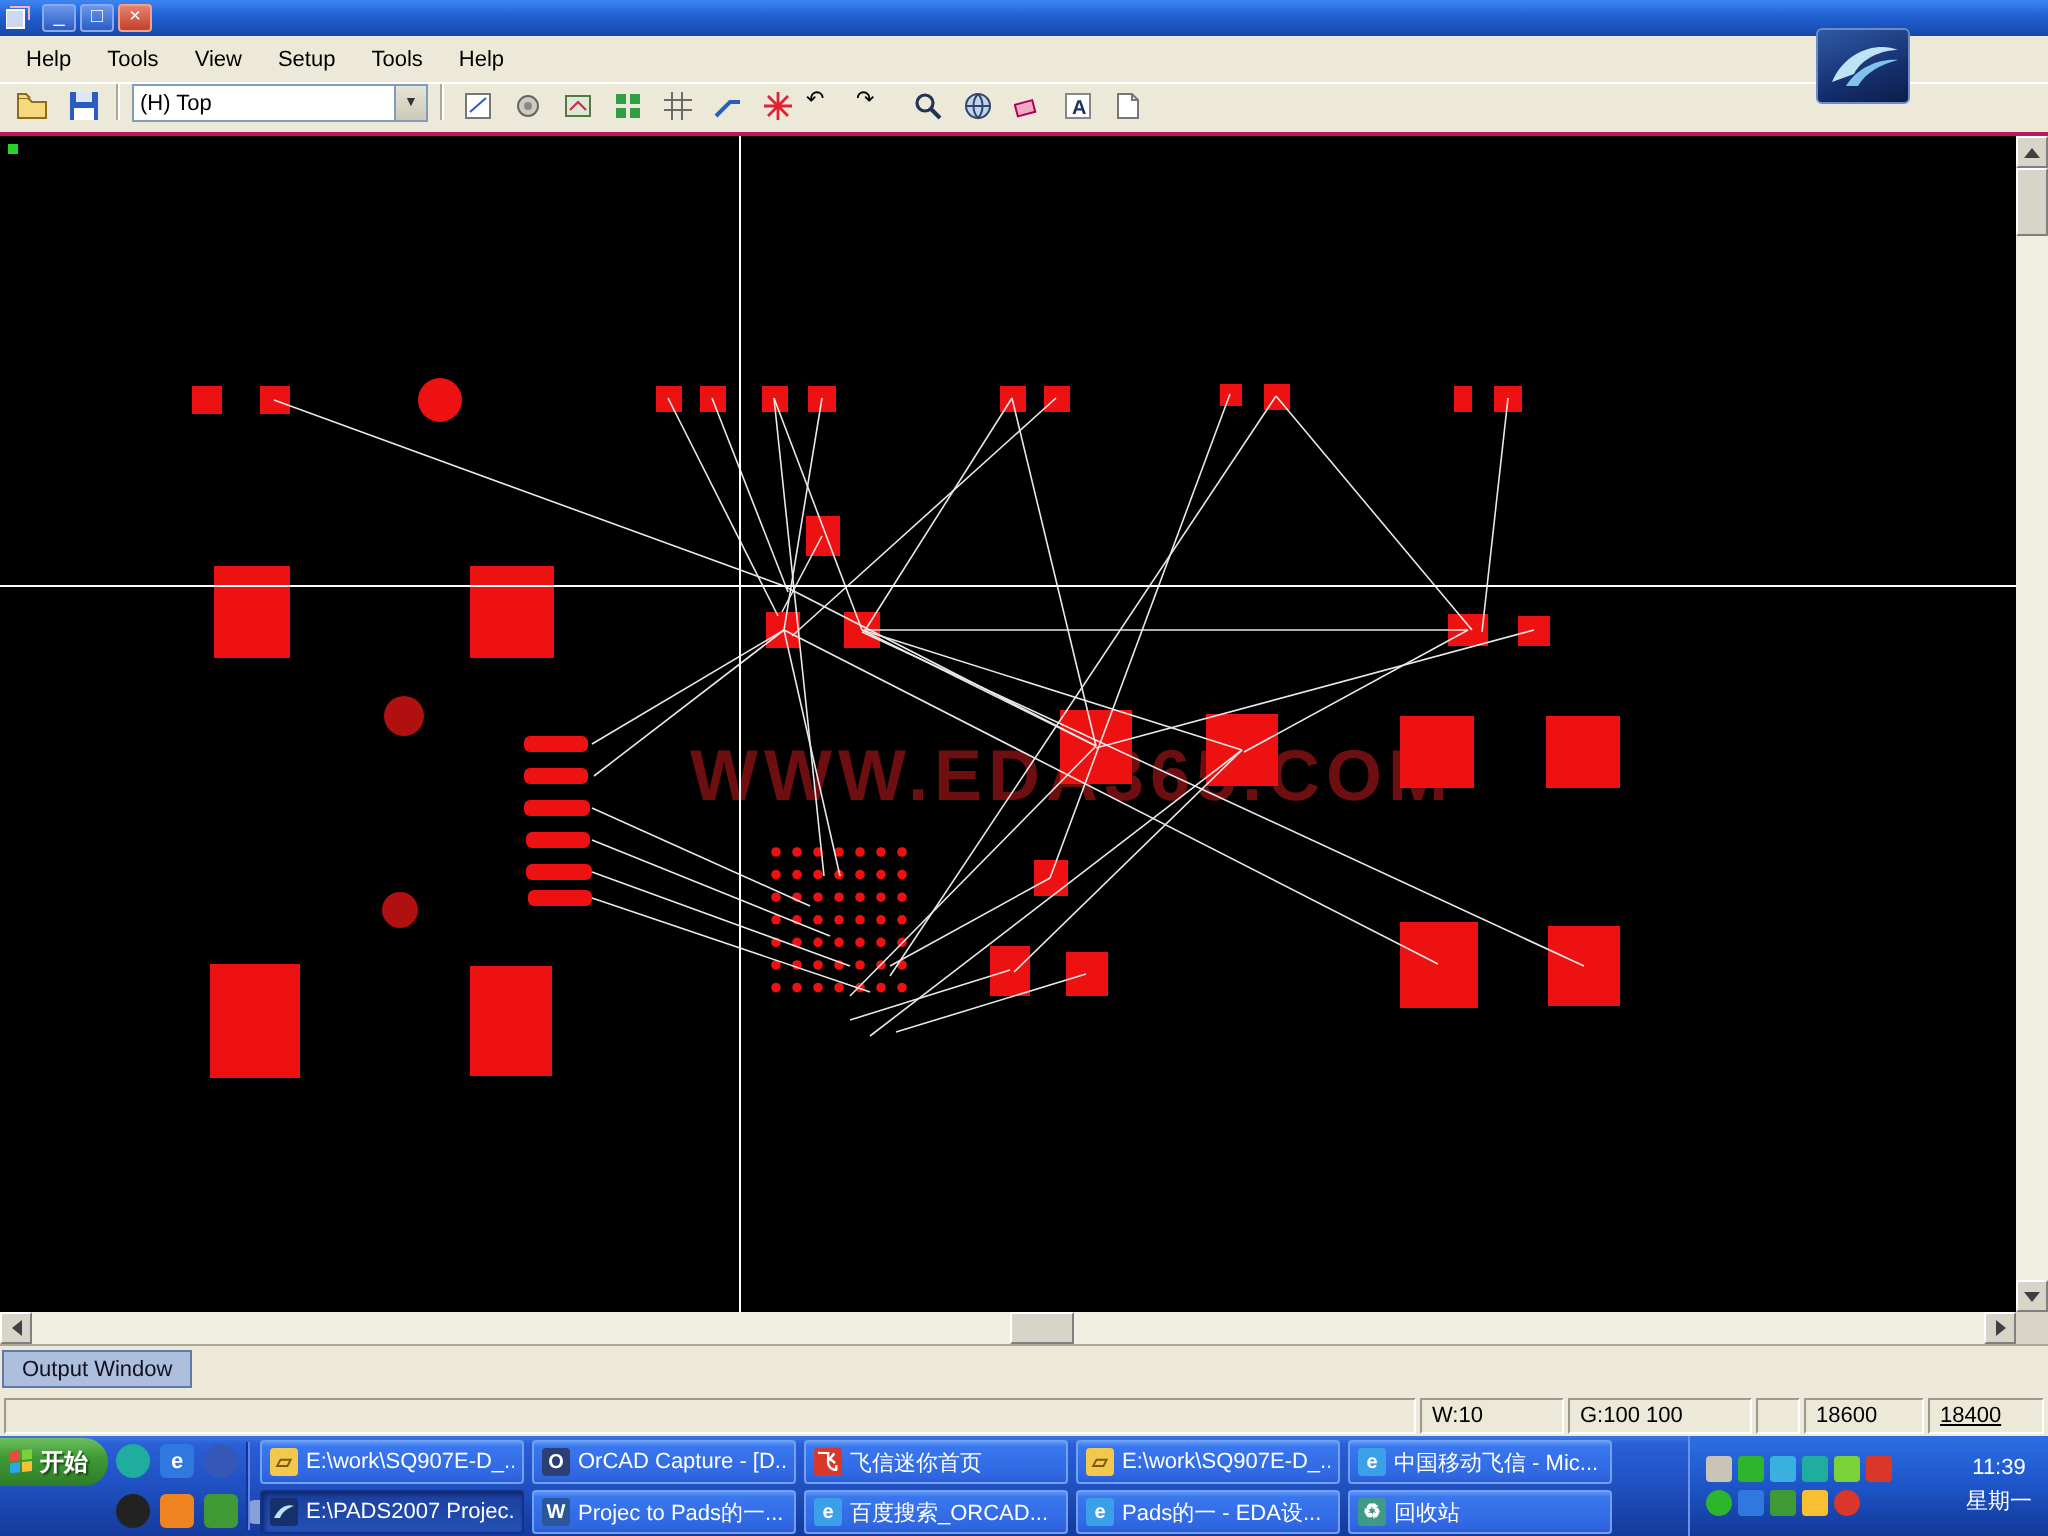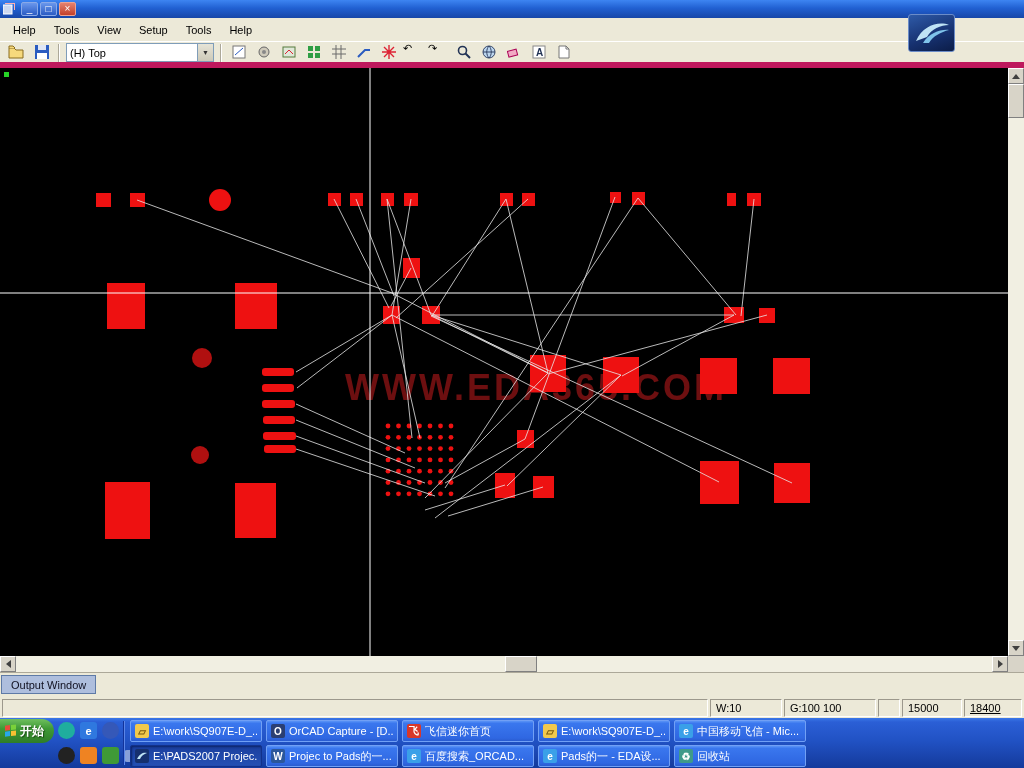--- a/index.html
+++ b/index.html
@@ -17,21 +17,21 @@
     background:linear-gradient(180deg,#6a97ec,#2b5cc4); }
   .winbtn.close { background:linear-gradient(180deg,#e5826f,#c3402a); border-color:#efa28f; }
 
   
   .menubar { position:absolute; top:18px; left:0; width:1024px; height:24px; background:#ece9d8;
     display:flex; align-items:center; padding-left:4px; border-bottom:1px solid #ffffff; }
   .menu-item { padding:4px 9px; color:#000; cursor:default; }
 
   
   .toolbar { position:absolute; top:42px; left:0; width:1024px; height:26px; background:#ece9d8;
-    border-bottom:6px solid #be185d; display:flex; align-items:flex-end; padding-left:4px; }
+    border-bottom:2px solid #be185d; display:flex; align-items:flex-start; padding-left:4px; }
   .tb-btn { width:23px; height:21px; display:flex; align-items:center; justify-content:center; margin:0 1px;
     border:1px solid transparent; }
   .tb-sep { width:2px; height:18px; border-left:1px solid #aca899; border-right:1px solid #fff; margin:0 4px; }
   .combo { width:148px; height:19px; background:#fff; border:1px solid #7f9db9; display:flex; align-items:center; margin:0 2px; }
   .combo-text { flex:1; padding:0 3px; font-size:11px; }
   .combo-arrow { width:16px; height:17px; background:linear-gradient(180deg,#e6e4d7,#cdc9b8); border-left:1px solid #7f9db9;
     display:flex; align-items:center; justify-content:center; font-size:7px; color:#333; }
   .gi { display:inline-block; }
 
   
@@ -377,21 +377,21 @@
 
 <div class="output-row">
   <span class="output-tab">Output Window</span>
 </div>
 
 <div class="statusbar">
   <span class="st-panel st-fill"></span>
   <span class="st-panel" style="width:72px;">W:10</span>
   <span class="st-panel" style="width:92px;">G:100 100</span>
   <span class="st-panel" style="width:22px;"></span>
-  <span class="st-panel" style="width:60px;">15000</span>
+  <span class="st-panel" style="width:60px;">18600</span>
   <span class="st-panel" style="width:58px;text-decoration:underline;">18400</span>
 </div>
 
 <div class="taskbar">
   <div class="start-btn">
     <span class="flag">
       <i style="background:#e84c3d;"></i>
         <i style="background:#7ad13a;"></i>
         <i style="background:#28a8e8;"></i>
         <i style="background:#f7c032;"></i>
@@ -455,13 +455,36 @@
     <div class="task-btn">
       <span class="tk-icon" style="background:#3aa0e8;">e</span>
       <span class="task-label">Pads的一 - EDA设...</span>
     </div>
     <div class="task-btn">
       <span class="tk-icon" style="background:#3f9a8a;">♻</span>
       <span class="task-label">回收站</span>
     </div>
   </div>
 
+  <div class="tray">
+    <div class="tray-icons">
+      <div class="tray-row">
+        <span class="tray-ico" style="background:#c8c4b8;"></span>
+        <span class="tray-ico" style="background:#2db52d;"></span>
+        <span class="tray-ico" style="background:#3ab0e0;"></span>
+        <span class="tray-ico" style="background:#1fae9e;"></span>
+        <span class="tray-ico" style="background:#7ad13a;"></span>
+        <span class="tray-ico" style="background:#d8372a;"></span>
+      </div>
+      <div class="tray-row">
+        <span class="tray-ico" style="background:#2db52d;border-radius:50%;"></span>
+        <span class="tray-ico" style="background:#2f78df;"></span>
+        <span class="tray-ico" style="background:#3f9a36;"></span>
+        <span class="tray-ico" style="background:#f7c032;"></span>
+        <span class="tray-ico" style="background:#d8372a;border-radius:50%;"></span>
+      </div>
+    </div>
+    <div class="clock">
+      <span>11:39</span>
+      <span>星期一</span>
+    </div>
+  </div>
 </div>
 
 </body></html>

